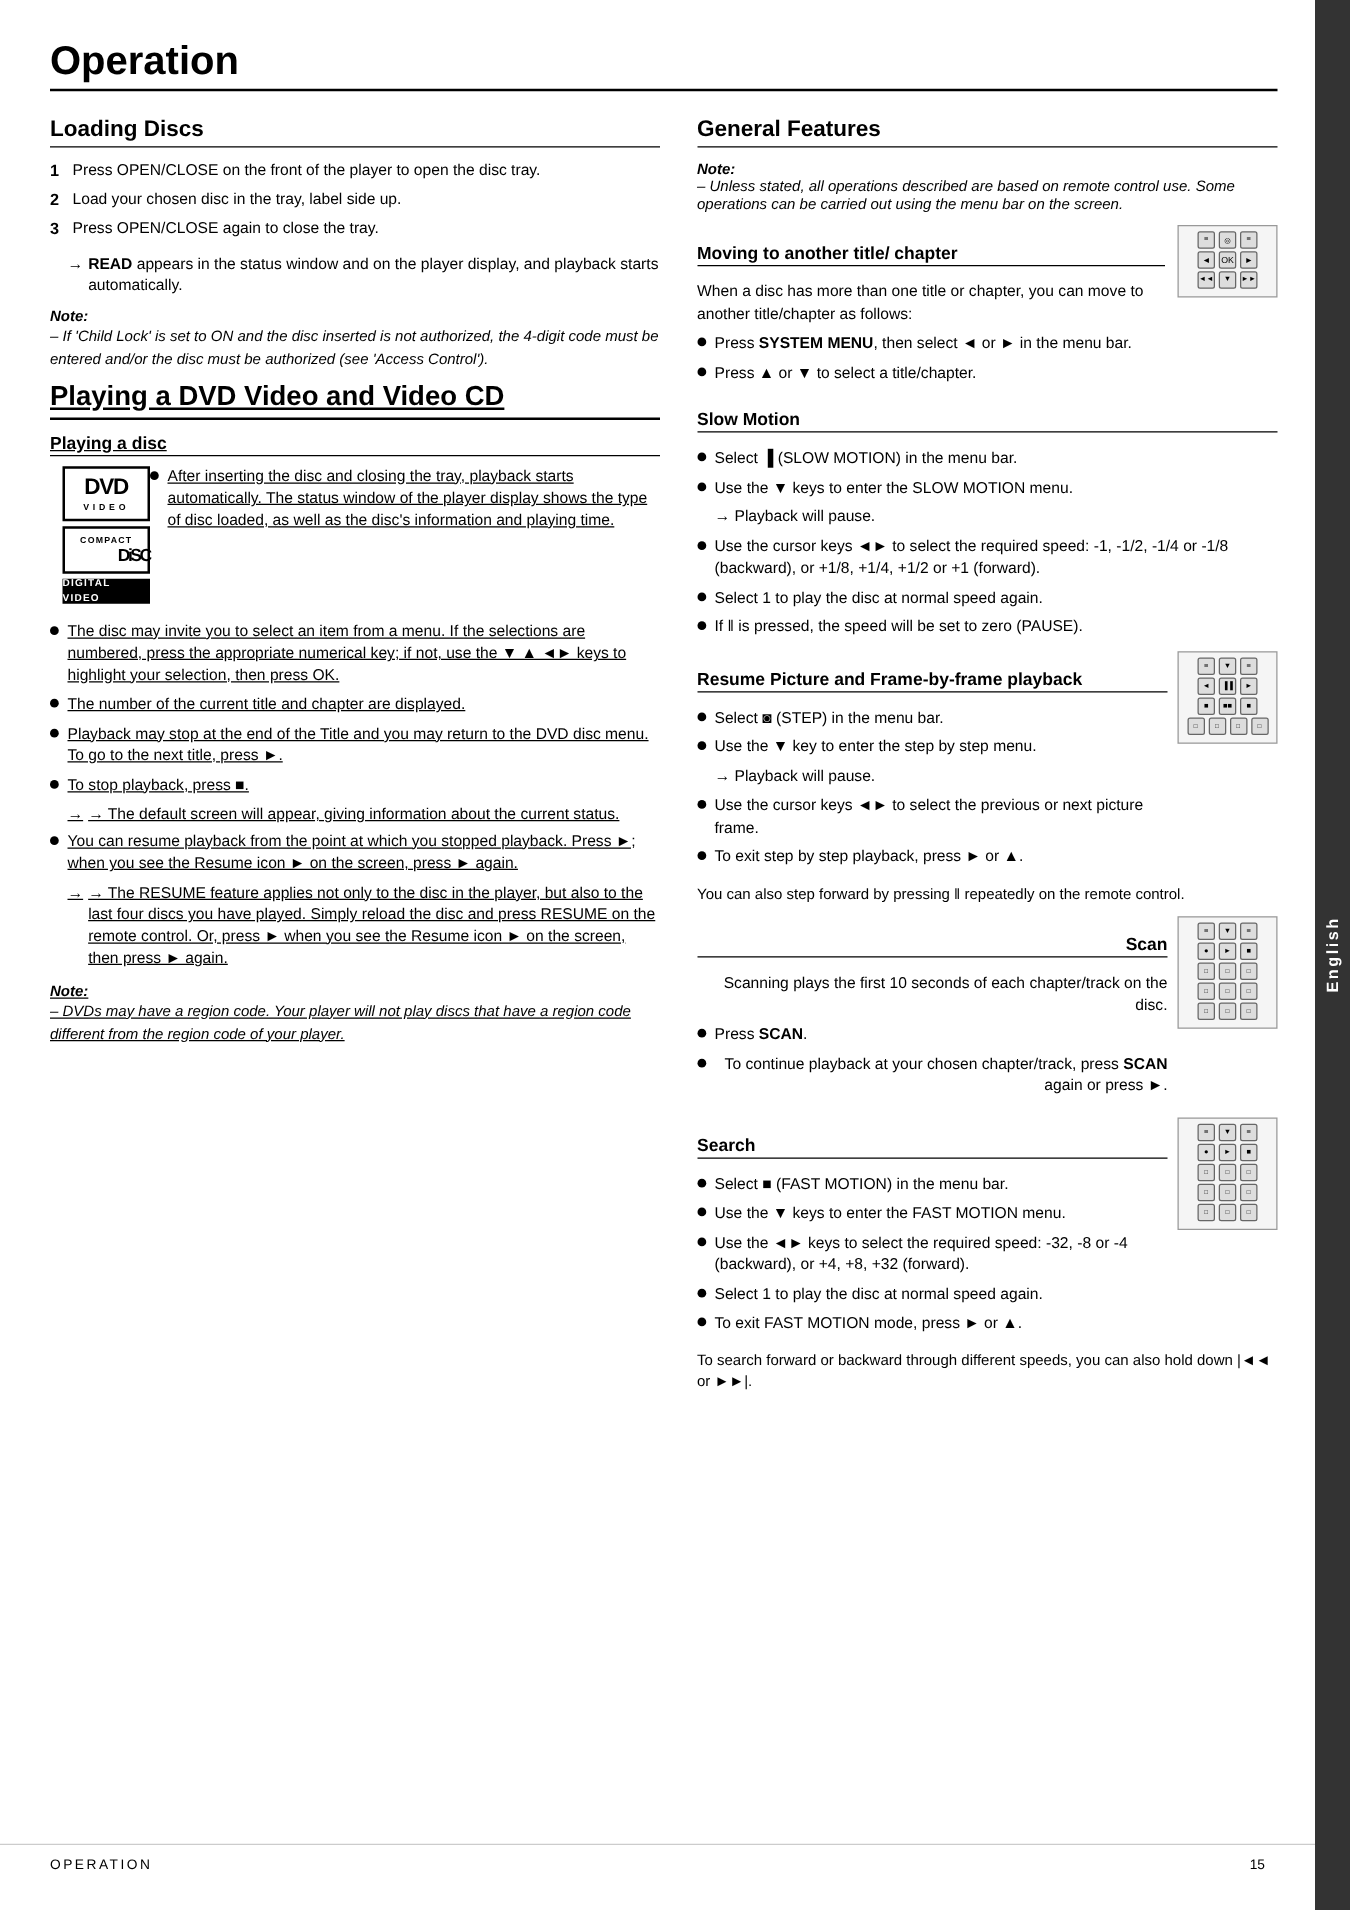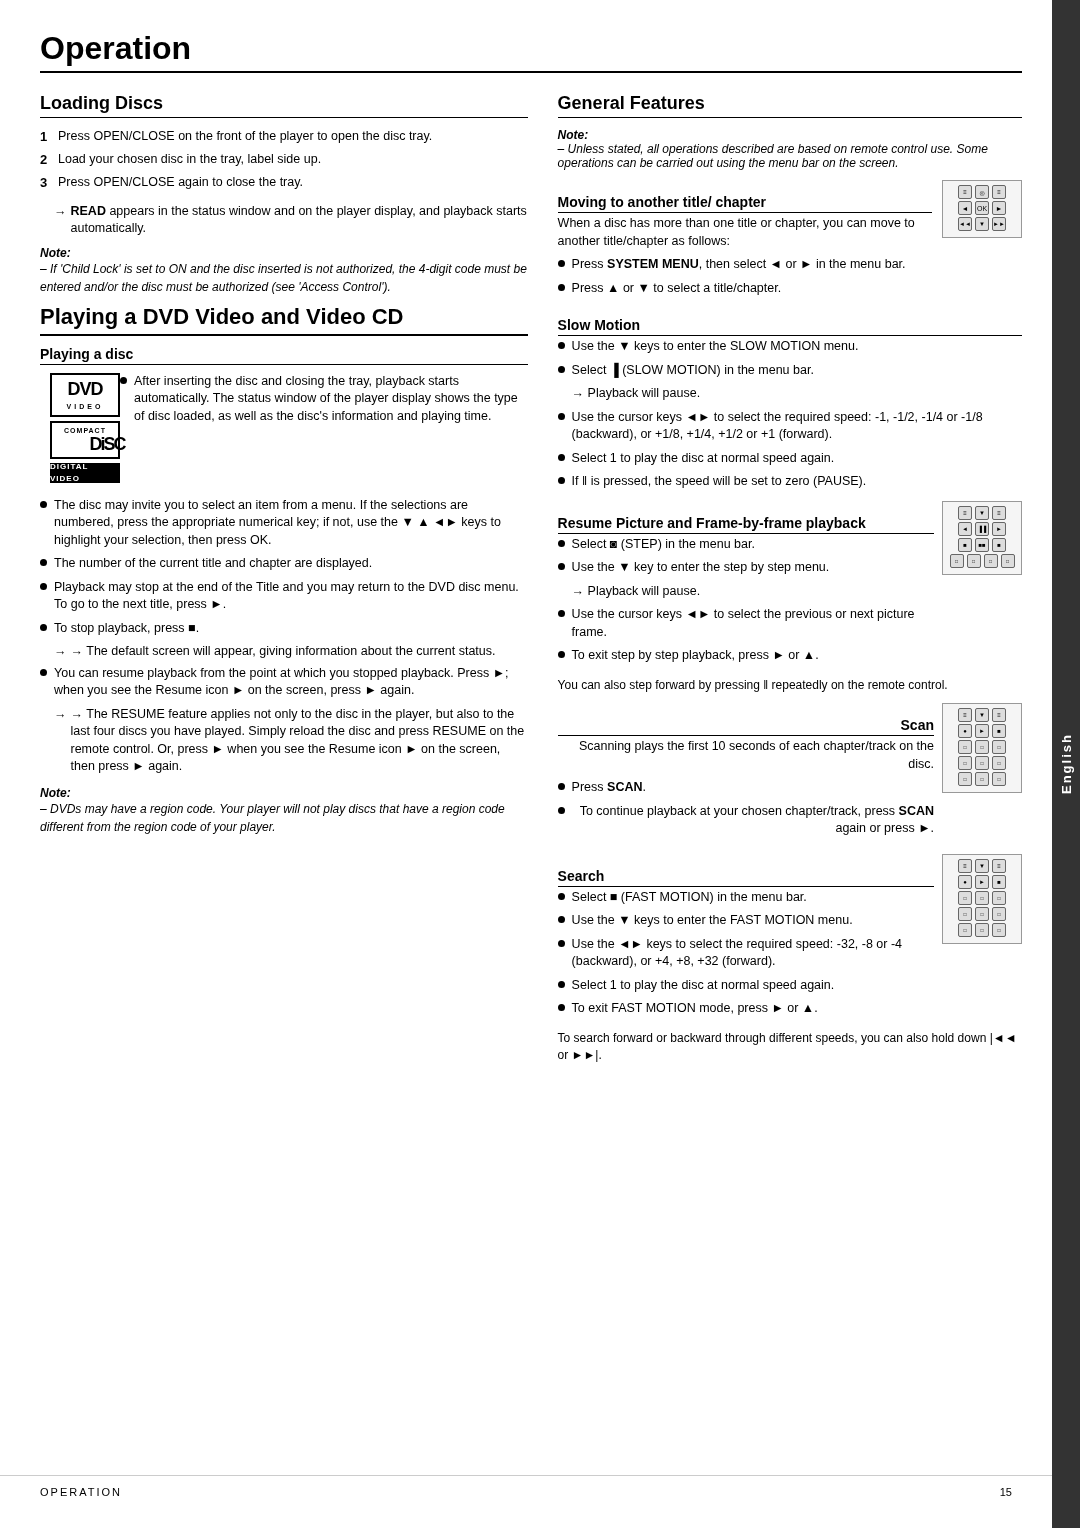--- a/index.html
+++ b/index.html
@@ -59,21 +59,21 @@
       font-size: 18px;
       font-weight: bold;
       border-bottom: 1.5px solid #000;
       margin-bottom: 10px;
       padding-bottom: 3px;
     }
     .subsection-title {
       font-size: 14px;
       font-weight: bold;
       border-bottom: 1px solid #000;
-      margin-bottom: 2px;
+      margin-bottom: 12px;
       padding-bottom: 2px;
       margin-top: 14px;
     }
     
     ul.bullet-list {
       list-style: none;
       padding: 0;
       margin: 0;
     }
     ul.bullet-list li {
@@ -313,39 +313,39 @@
         <div class="arrow-line">
           <span class="arrow-prefix">→</span>
           <span> <kbd>READ</kbd> appears in the status window and on the player display, and playback starts automatically.</span>
         </div>
 
         <div class="note-block" style="margin-top:8px;">
           <div class="note-title">Note:</div>
           <div class="note-text">– If 'Child Lock' is set to ON and the disc inserted is not authorized, the 4-digit code must be entered and/or the disc must be authorized (see 'Access Control').</div>
         </div>
 
-        <div style="">
+        <div style=" text-decoration: underline;">
           <div class="big-section-title">Playing a DVD Video and Video CD</div>
 
           <div class="playing-disc-title">Playing a disc</div>
 
           <ul class="bullet-list">
             <li>
 
               <div class="disc-logos">
                 <div class="dvd-logo">
                   <div class="dvd-logo-inner">
                     <span class="dvd-text-big">DVD</span>
                     <span class="dvd-text-small">VIDEO</span>
                   </div>
                 </div>
                 <div class="cd-logo">
                   <div style="display:flex;flex-direction:column;align-items:center;">
                     <span style="font-size:7px;letter-spacing:1px;font-weight:bold;">COMPACT</span>
-                    <span style="font-size:18px;font-weight:900;letter-spacing:-2px;line-height:1;padding-left:44px;">DiSC</span>
+                    <span style="font-size:14px;font-weight:900;letter-spacing:-2px;line-height:1;padding-left:44px;">DiSC</span>
                   </div>
                 </div>
                 <div class="digital-video-badge">DIGITAL VIDEO</div>
               </div>
               <span class="bullet-circle"></span>
               <span>After inserting the disc and closing the tray, playback starts automatically. The status window of the player display shows the type of disc loaded, as well as the disc's information and playing time.</span>
             </li>
             <li>
               <span class="bullet-circle"></span>
               <span>The disc may invite you to select an item from a menu. If the selections are numbered, press the appropriate numerical key; if not, use the ▼ ▲ ◄► keys to highlight your selection, then press OK.</span>
@@ -433,25 +433,25 @@
                 <div class="r-btn" style="font-size:6px;">►►</div>
               </div>
             </div>
           </div>
         </div>
 
         <div class="subsection-title">Slow Motion</div>
         <ul class="bullet-list">
           <li>
             <span class="bullet-circle"></span>
+            <span>Select ▐ (SLOW MOTION) in the menu bar.</span>
+          </li>
+          <li>
+            <span class="bullet-circle"></span>
             <span>Use the ▼ keys to enter the SLOW MOTION menu.</span>
-          </li>
-          <li>
-            <span class="bullet-circle"></span>
-            <span>Select ▐ (SLOW MOTION) in the menu bar.</span>
           </li>
           <li style="margin-left:14px; list-style:none;">
             <span>→ Playback will pause.</span>
           </li>
           <li>
             <span class="bullet-circle"></span>
             <span>Use the cursor keys ◄► to select the required speed: -1, -1/2, -1/4 or -1/8 (backward), or +1/8, +1/4, +1/2 or +1 (forward).</span>
           </li>
           <li>
             <span class="bullet-circle"></span>

